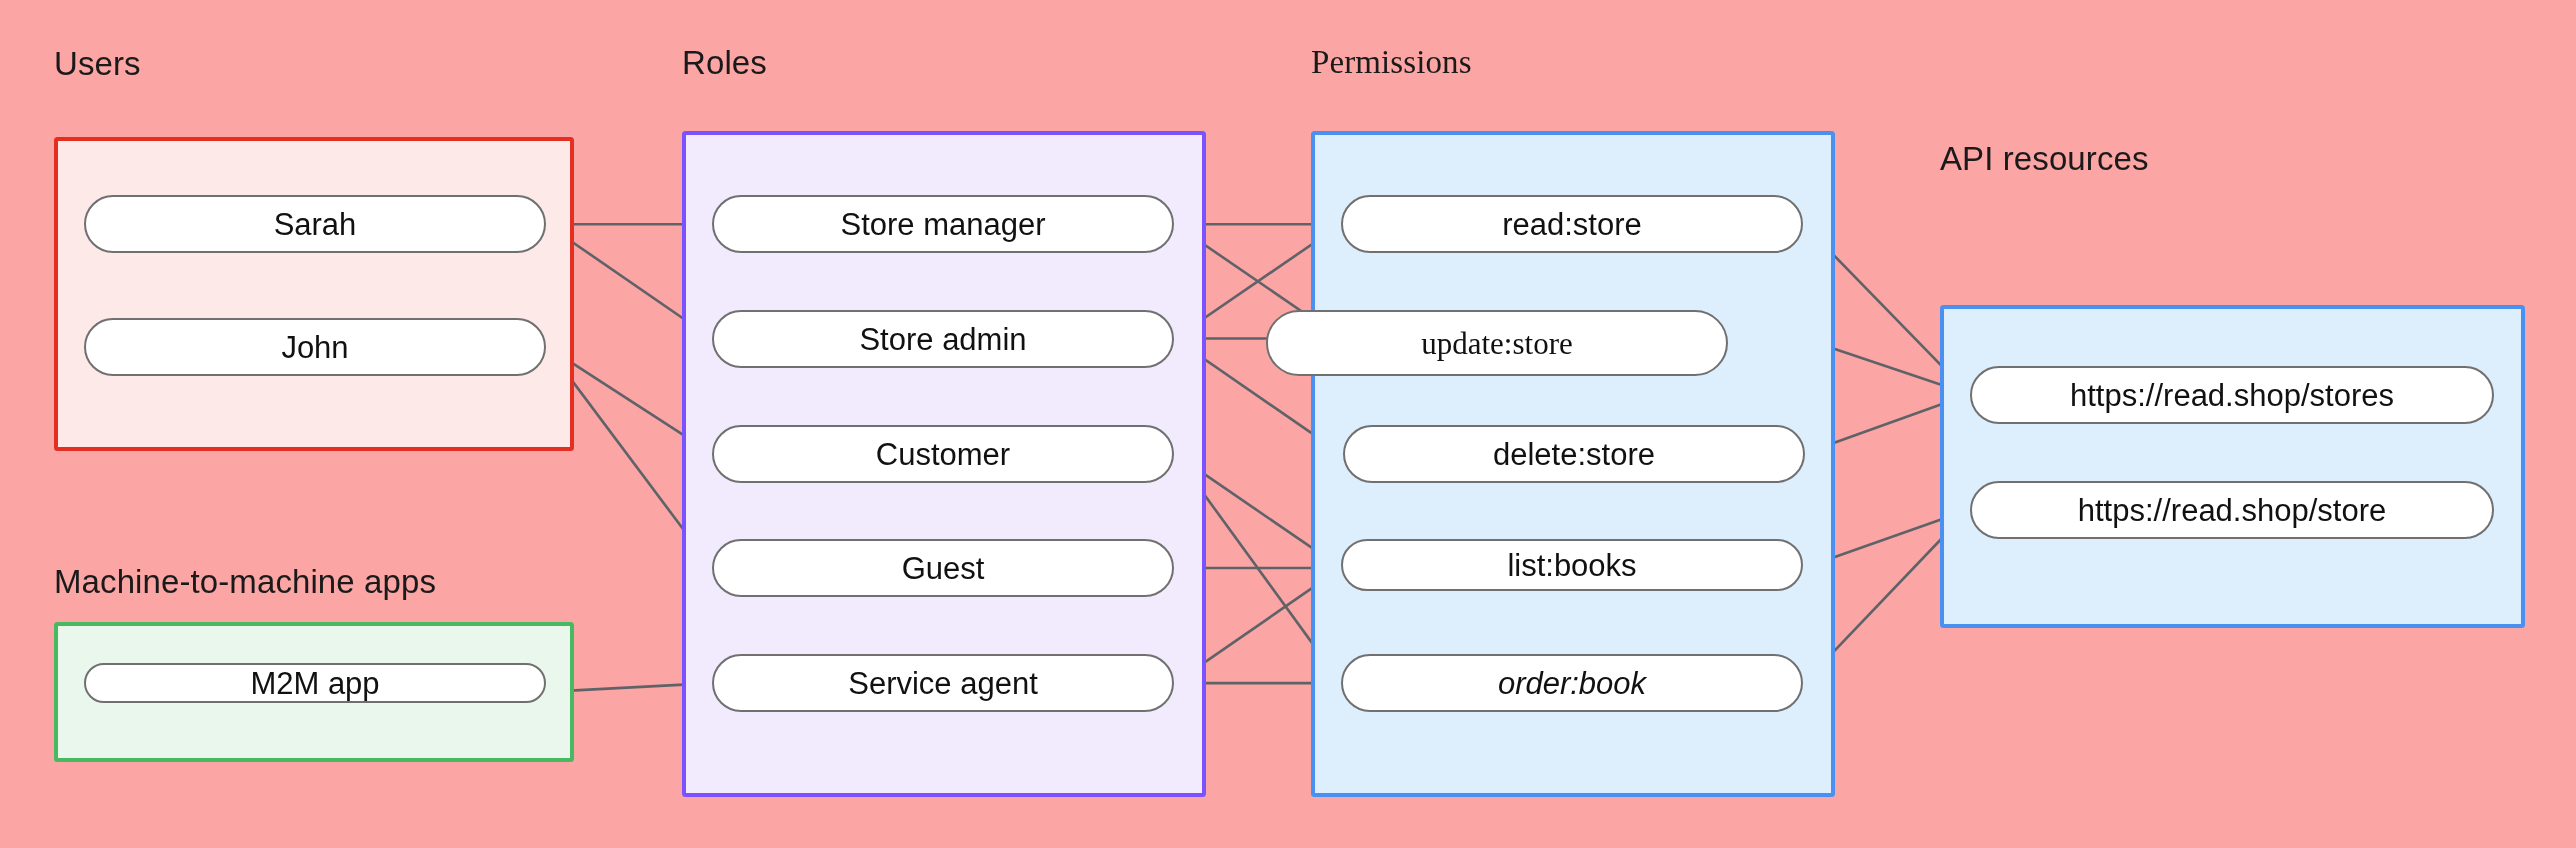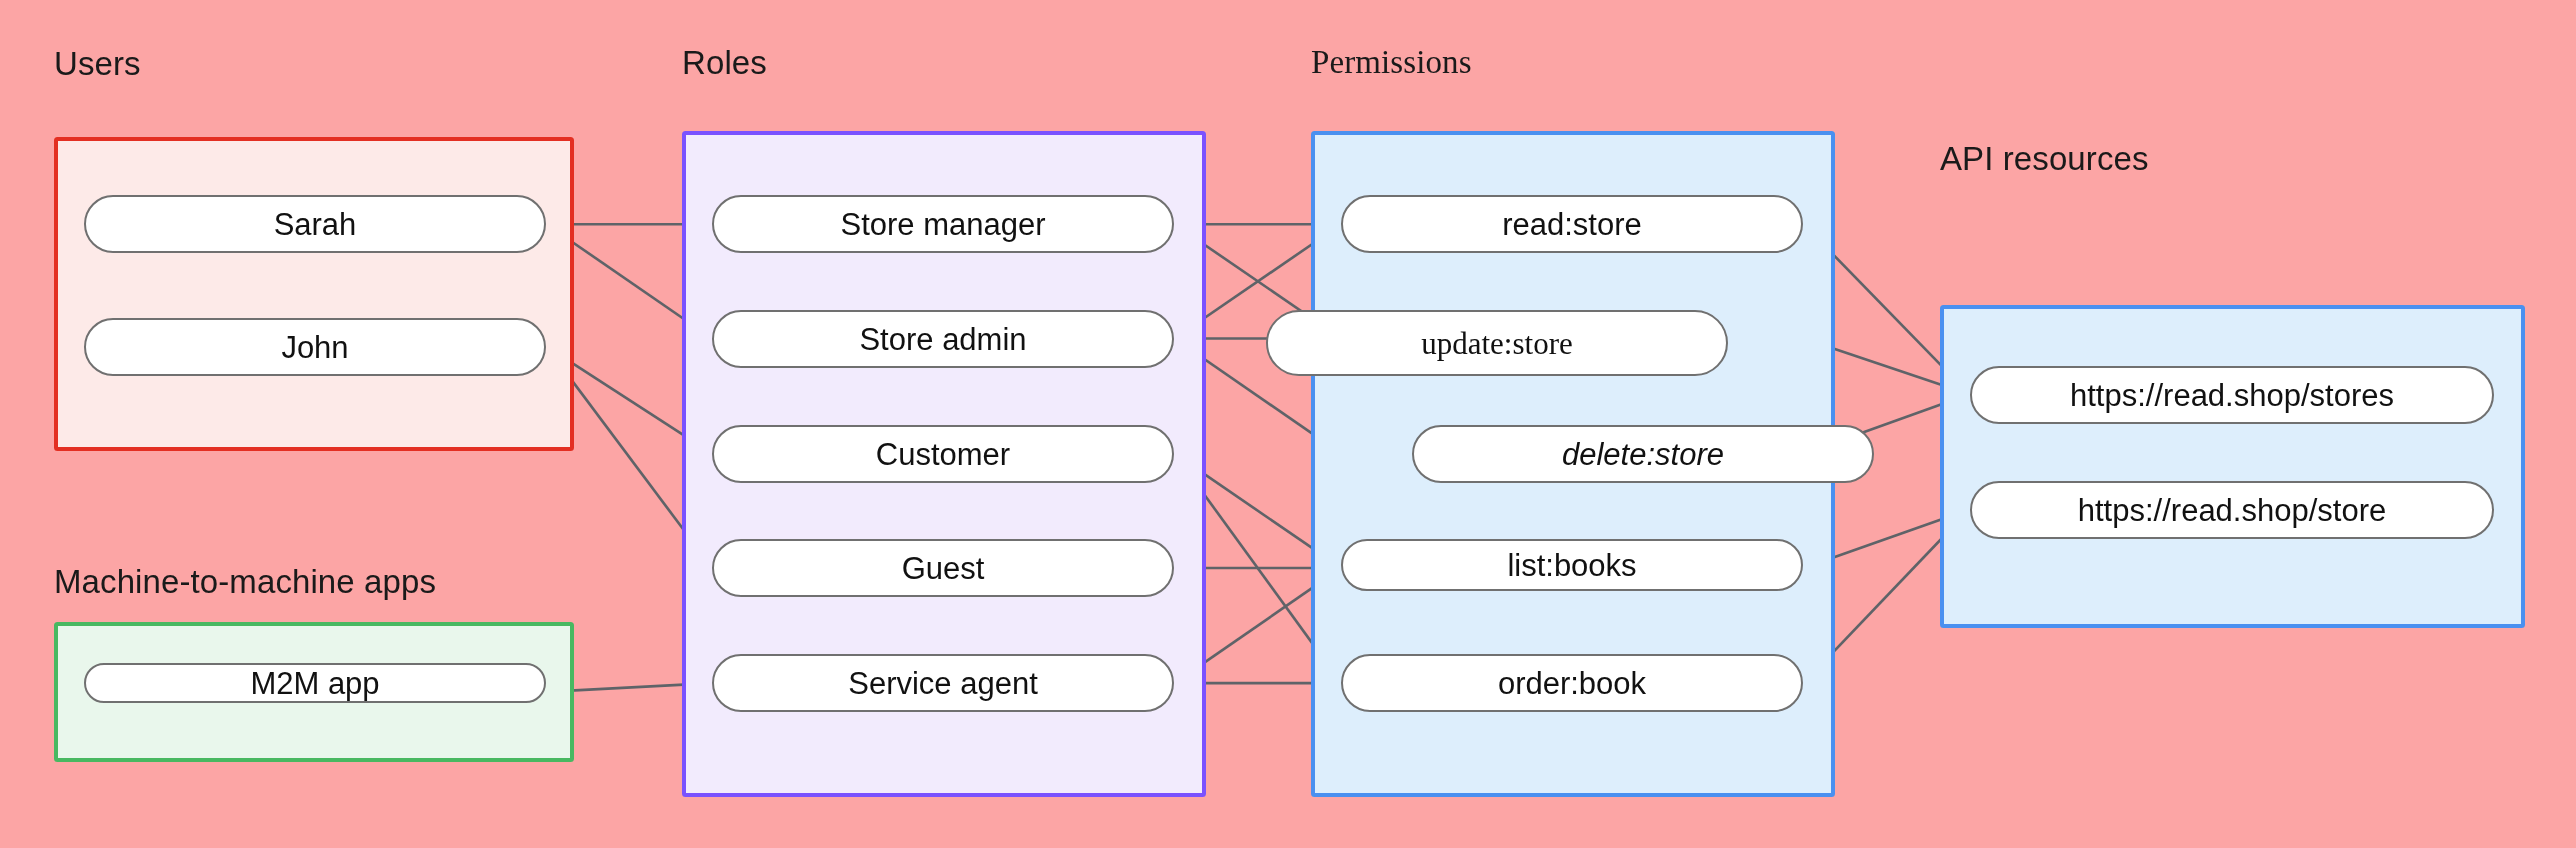--- a/index.html
+++ b/index.html
@@ -125,27 +125,27 @@
         <span class="node-label">Service agent</span>
       </div>
       <div class="group-title" style="left: 1311px; top: 44px; font-family: Liberation Serif, serif;">Permissions</div>
       <div class="group-box" style="left: 1311px; top: 131px; width: 524px; height: 666px; border-color: rgb(74, 144, 240); background: rgb(221, 238, 252);"></div>
       <div class="node" style="left: 1341px; top: 195px; width: 462px; height: 58px;">
         <span class="node-label">read:store</span>
       </div>
       <div class="node" style="left: 1266px; top: 310px; width: 462px; height: 66px; font-family: Liberation Serif, serif;">
         <span class="node-label">update:store</span>
       </div>
-      <div class="node" style="left: 1412px; top: 425px; width: 462px; height: 58px; font-style: italic;">
+      <div class="node" style="left: 1343px; top: 425px; width: 462px; height: 58px;">
         <span class="node-label">delete:store</span>
       </div>
       <div class="node" style="left: 1341px; top: 539px; width: 462px; height: 52px;">
         <span class="node-label">list:books</span>
       </div>
-      <div class="node" style="left: 1341px; top: 654px; width: 462px; height: 58px;">
+      <div class="node" style="left: 1341px; top: 654px; width: 462px; height: 58px; font-style: italic;">
         <span class="node-label">order:book</span>
       </div>
       <div class="group-title" style="left: 1940px; top: 140px;">API resources</div>
       <div class="group-box" style="left: 1940px; top: 305px; width: 585px; height: 323px; border-color: rgb(74, 144, 240); background: rgb(221, 238, 252);"></div>
       <div class="node" style="left: 1970px; top: 366px; width: 524px; height: 58px;">
         <span class="node-label">https://read.shop/stores</span>
       </div>
       <div class="node" style="left: 1970px; top: 481px; width: 524px; height: 58px;">
         <span class="node-label">https://read.shop/store</span>
       </div>

